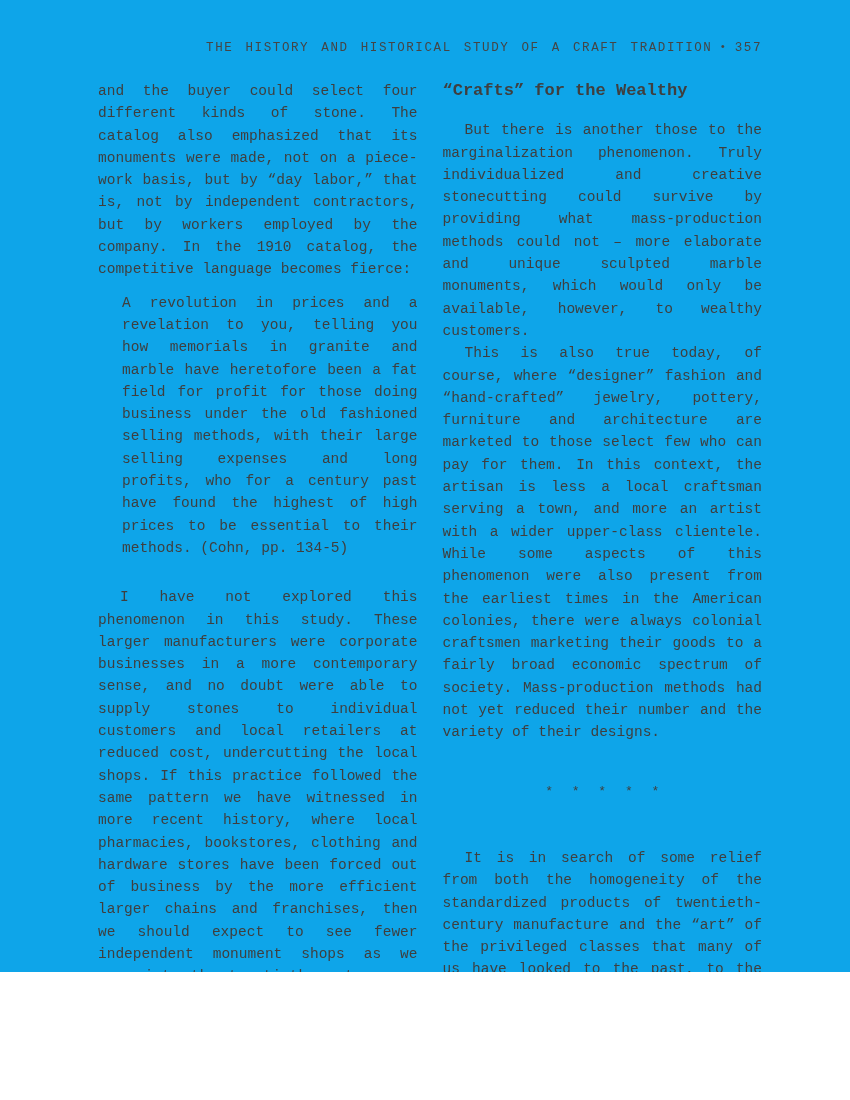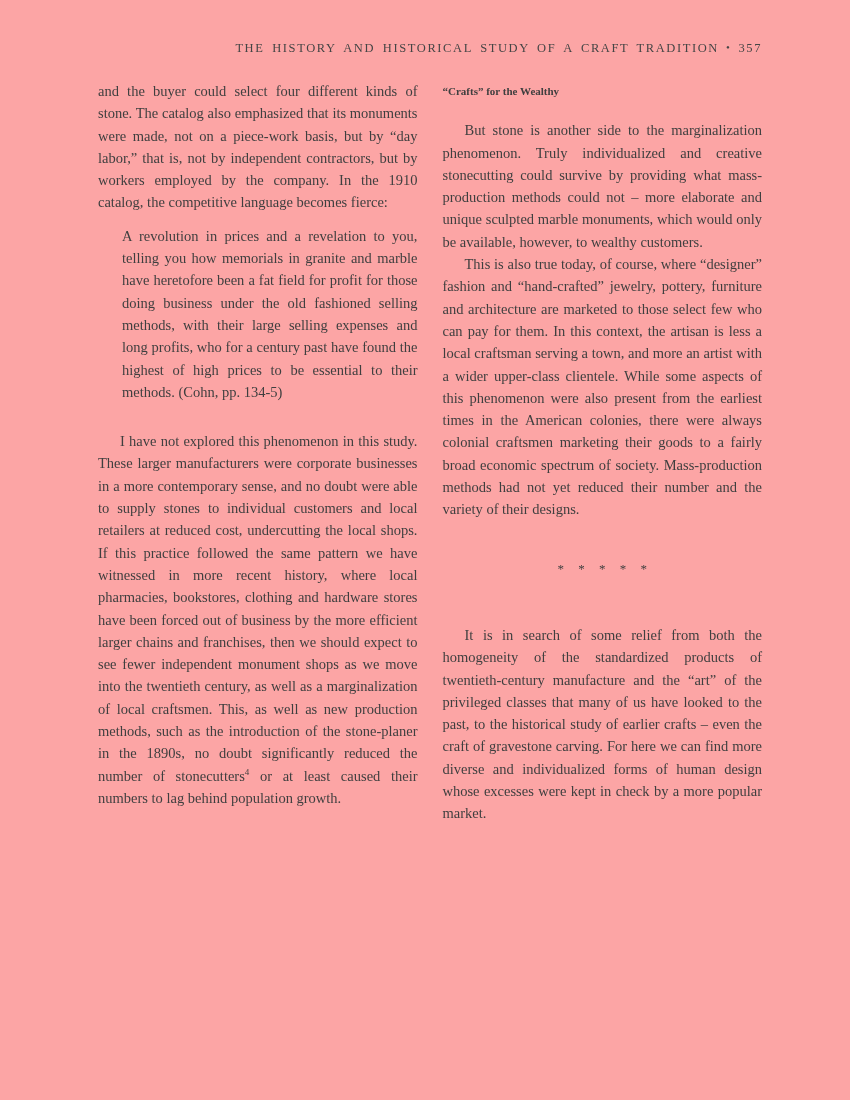--- a/index.html
+++ b/index.html
@@ -3,23 +3,23 @@
 <meta charset="utf-8">
 <style>
   html, body {
     margin: 0;
     padding: 0;
     background: #ffffff;
   }
   .page {
     position: relative;
     width: 850px;
-    height: 1100px;
-    background: #fca5a5;
-    font-family: Liberation Serif, serif;
+    height: 972px;
+    background: #0ea5e9;
+    font-family: Liberation Mono, monospace;
     color: #3f3f3f;
     overflow: hidden;
   }
   .running-header {
     position: absolute;
     top: 41px;
     left: 98px;
     right: 88px;
     text-align: right;
     font-size: 12.5px;
@@ -53,21 +53,21 @@
     margin: 0;
   }
   .para.indent {
     text-indent: 22px;
   }
   .blockquote {
     margin: 11px 0 27px 24px;
     text-align: justify;
   }
   .section-heading {
-    font-size: 11px;
+    font-size: 17px;
     font-weight: bold;
     line-height: 22.3px;
     margin: 0 0 17px 0;
     text-align: left;
   }
   .asterisk-separator {
     text-align: center;
     font-size: 13px;
     word-spacing: 11px;
     margin: 37px 0 44px 0;
@@ -90,21 +90,21 @@
   <main class="columns">
 
     <section class="column">
       <p class="para">and the buyer could select four different kinds of stone. The catalog also emphasized that its monuments were made, not on a piece-work basis, but by “day labor,” that is, not by independent contractors, but by workers employed by the company. In the 1910 catalog, the competitive language becomes fierce:</p>
       <blockquote class="blockquote">A revolution in prices and a revelation to you, telling you how memorials in granite and marble have heretofore been a fat field for profit for those doing business under the old fashioned selling methods, with their large selling expenses and long profits, who for a century past have found the highest of high prices to be essential to their methods. (Cohn, pp. 134-5)</blockquote>
       <p class="para indent"><span>I have not explored this phenomenon in this study. These larger manufacturers were corporate businesses in a more contemporary sense, and no doubt were able to supply stones to individual customers and local retailers at reduced cost, undercutting the local shops. If this practice followed the same pattern we have witnessed in more recent history, where local pharmacies, bookstores, clothing and hardware stores have been forced out of business by the more efficient larger chains and franchises, then we should expect to see fewer independent monument shops as we move into the twentieth century, as well as a marginalization of local craftsmen. This, as well as new production methods, such as the introduction of the stone-planer in the 1890s, no doubt significantly reduced the number of stonecutters</span><sup class="footnote-ref">4</sup><span> or at least caused their numbers to lag behind population growth.</span></p>
     </section>
 
     <section class="column">
       <h2 class="section-heading">“Crafts” for the Wealthy</h2>
-      <p class="para indent">But stone is another side to the marginalization phenomenon. Truly individualized and creative stonecutting could survive by providing what mass-production methods could not – more elaborate and unique sculpted marble monuments, which would only be available, however, to wealthy customers.</p>
+      <p class="para indent">But there is another those to the marginalization phenomenon. Truly individualized and creative stonecutting could survive by providing what mass-production methods could not – more elaborate and unique sculpted marble monuments, which would only be available, however, to wealthy customers.</p>
       <p class="para indent">This is also true today, of course, where “designer” fashion and “hand-crafted” jewelry, pottery, furniture and architecture are marketed to those select few who can pay for them. In this context, the artisan is less a local craftsman serving a town, and more an artist with a wider upper-class clientele. While some aspects of this phenomenon were also present from the earliest times in the American colonies, there were always colonial craftsmen marketing their goods to a fairly broad economic spectrum of society. Mass-production methods had not yet reduced their number and the variety of their designs.</p>
       <div class="asterisk-separator">* * * * *</div>
       <p class="para indent">It is in search of some relief from both the homogeneity of the standardized products of twentieth-century manufacture and the “art” of the privileged classes that many of us have looked to the past, to the historical study of earlier crafts – even the craft of gravestone carving. For here we can find more diverse and individualized forms of human design whose excesses were kept in check by a more popular market.</p>
     </section>
 
   </main>
 
 </div>
 
 </body></html>

